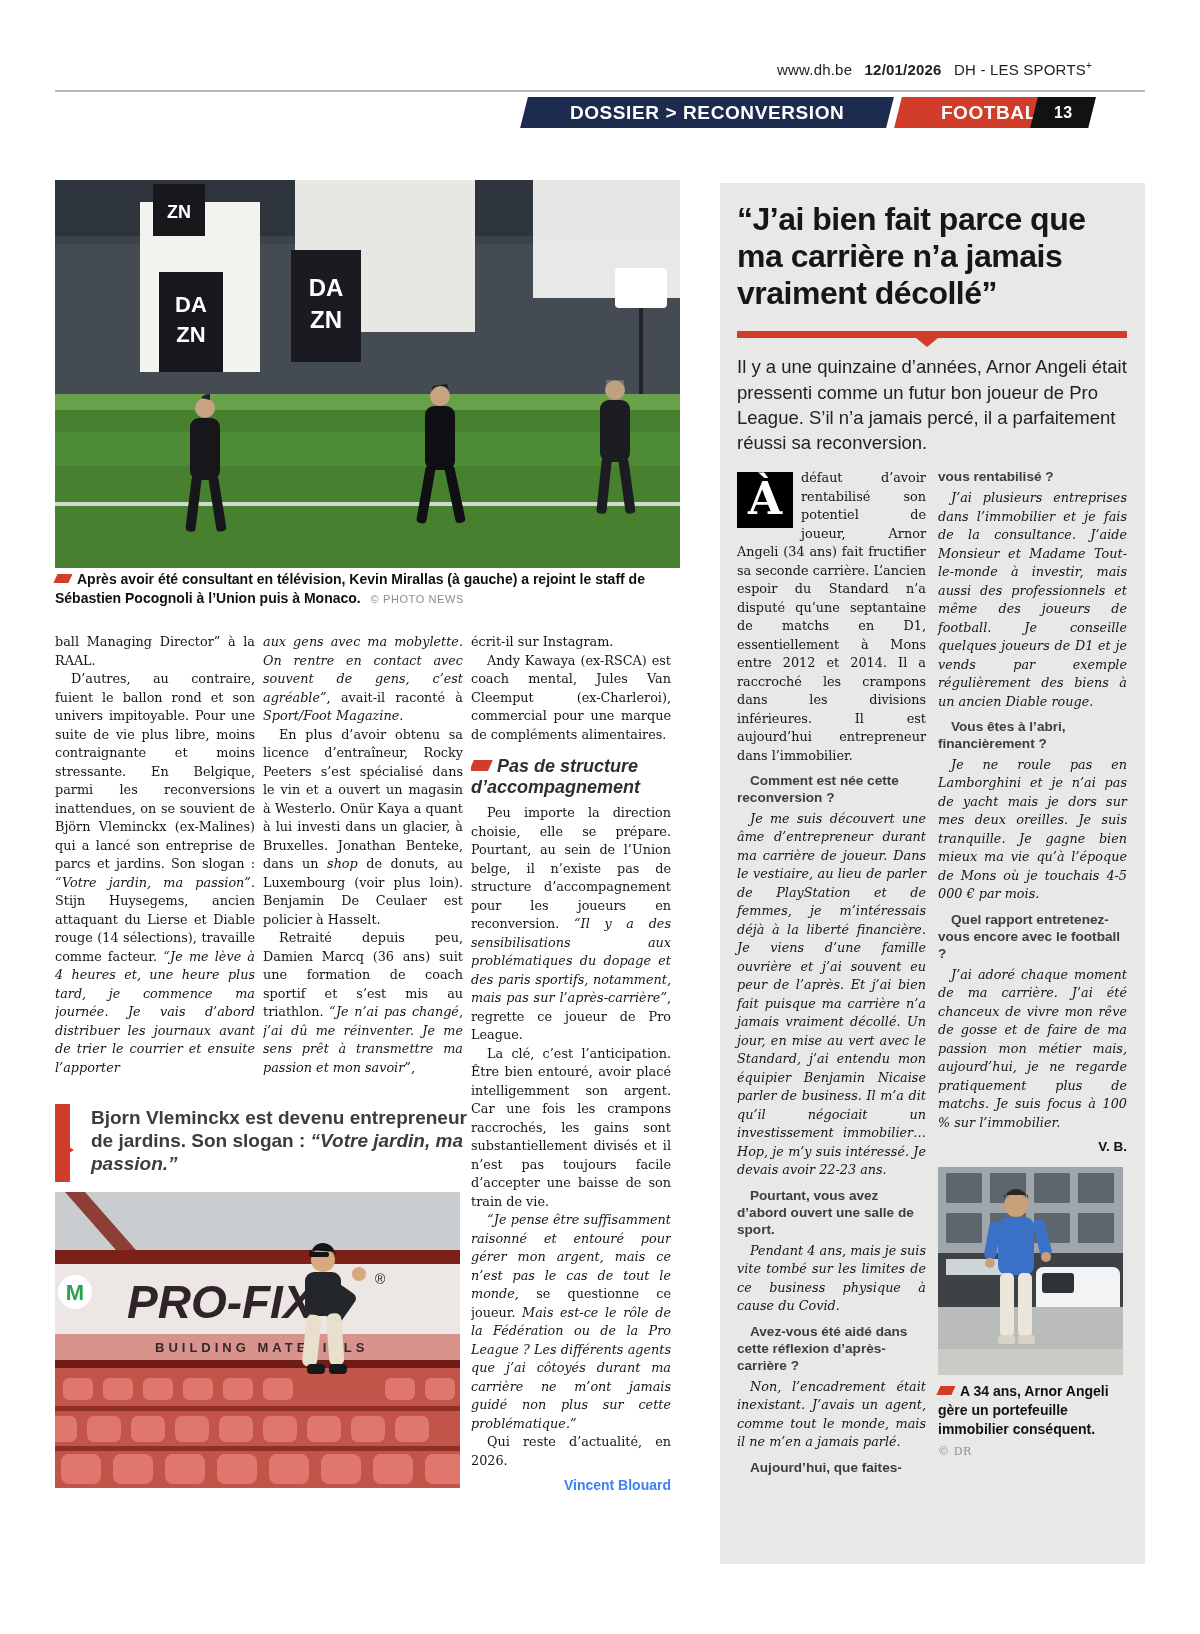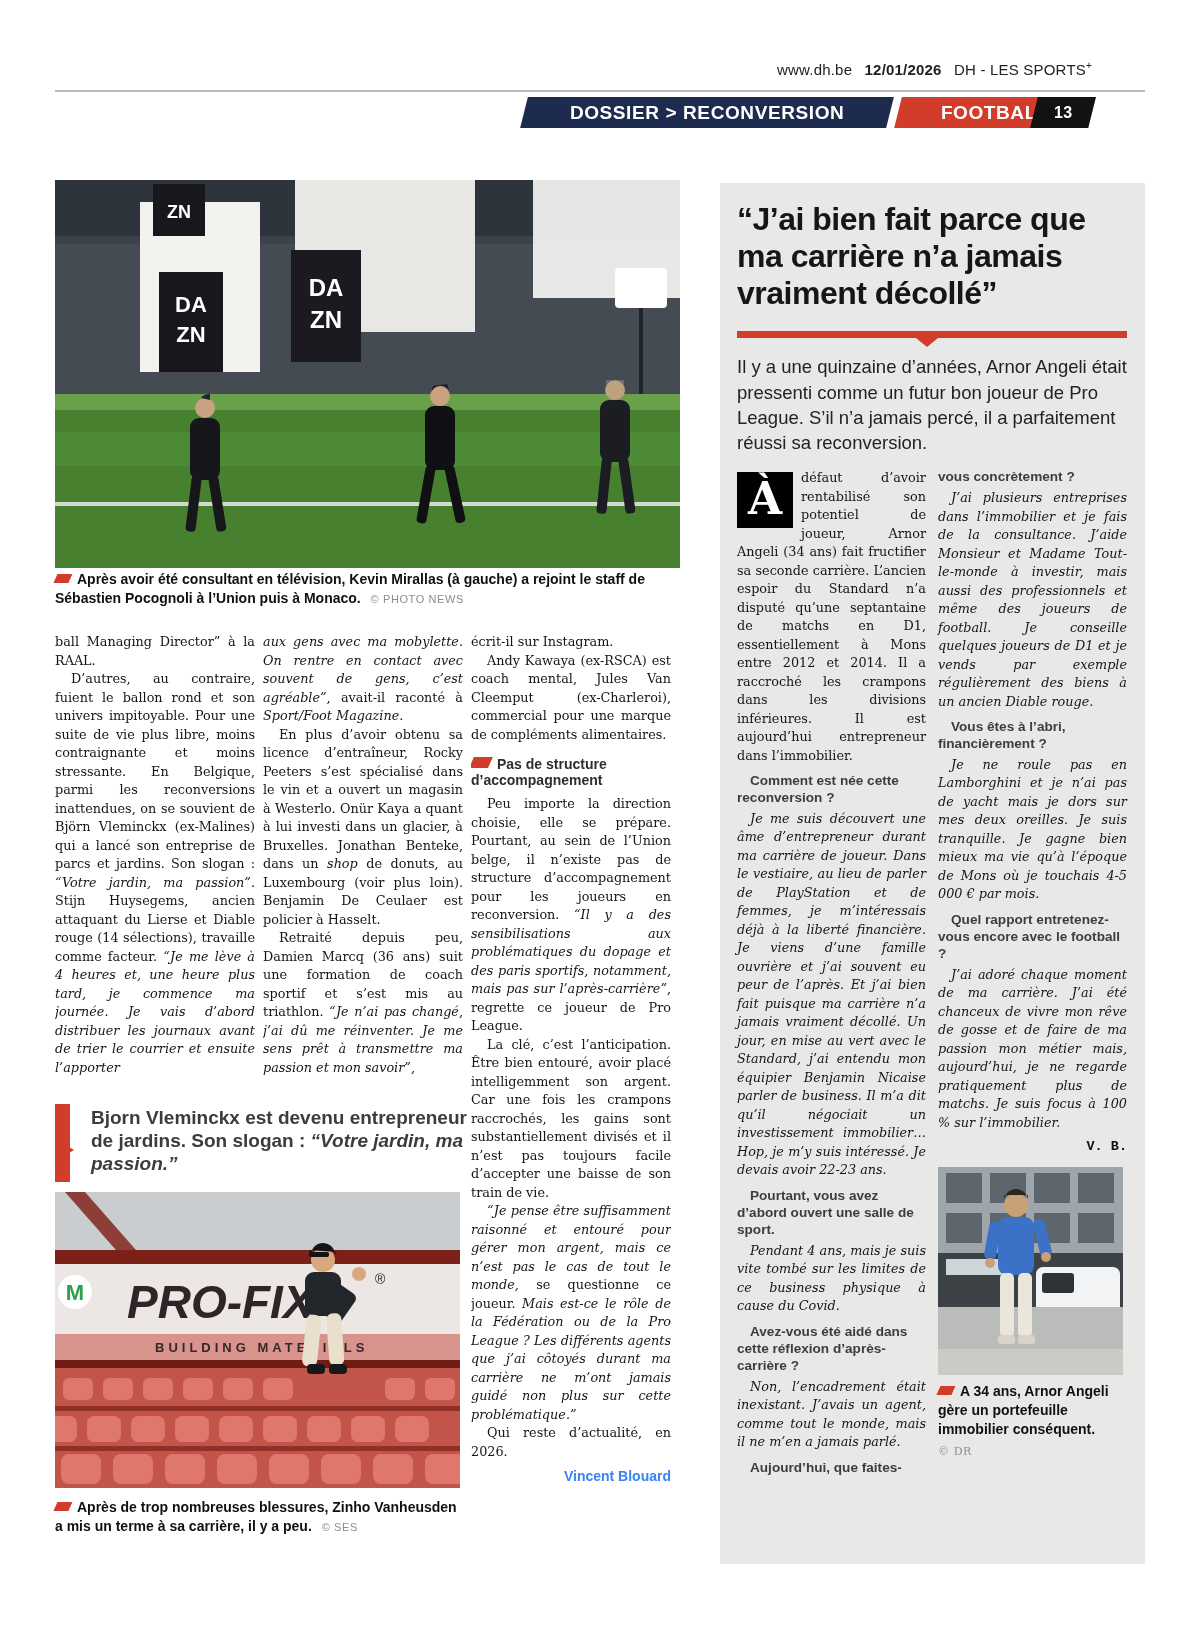--- a/index.html
+++ b/index.html
@@ -44,21 +44,21 @@
   .caption .credit{margin-left:6px;}
 
   
   .col{position:absolute;top:633px;width:200px;font-family:var(--serif);font-size:12.8px;line-height:18.5px;text-align:justify;color:#151515;overflow:hidden;hyphens:auto;}
   .col1{left:55px;height:460px;}
   .col2{left:263px;height:460px;}
   .col3{left:471px;height:928px;}
   .col p{margin:0;}
   .col p.ind{text-indent:16px;}
   .it{font-style:italic;}
-  .subhead{font-family:var(--sans);font-weight:bold;font-size:14px;line-height:1.15;color:#2e2e2e;margin:12px 0 7px;text-align:left;}
+  .subhead{font-family:var(--sans);font-weight:bold;font-size:18px;line-height:1.15;color:#2e2e2e;margin:12px 0 7px;text-align:left;font-style:italic;}
   .subhead .flag{width:19px;height:11px;}
   .byline{font-family:var(--sans);font-weight:bold;font-size:14px;text-align:right;margin-top:6px;color:#3b82f6;}
 
   
   .pullquote{position:absolute;left:55px;top:1104px;width:415px;display:flex;}
   .pq-bar{position:relative;width:15px;background:var(--red);flex:0 0 15px;height:78px;}
   .pq-bar::after{content:'';position:absolute;right:-12px;top:38px;border:8px solid transparent;border-left:13px solid var(--red);}
   .pq-text{margin-left:21px;font-family:var(--sans);font-weight:bold;font-size:19px;line-height:1.22;color:#3c3c3c;padding-top:2px;}
 
   
@@ -66,21 +66,21 @@
   .headline{font-family:var(--sans);font-weight:bold;font-size:32px;line-height:1.15;letter-spacing:-.5px;color:#161616;margin-top:4px;}
   .redrule{position:relative;height:7px;background:var(--red);margin:20px 0 16px;}
   .redrule::after{content:'';position:absolute;left:46%;top:7px;border-left:11px solid transparent;border-right:11px solid transparent;border-top:9px solid var(--red);}
   .intro{font-family:var(--sans);font-size:18.5px;line-height:1.36;color:#222;margin-bottom:14px;}
   .iv-cols{display:flex;gap:12px;}
   .iv-col{width:189px;font-family:var(--serif);font-size:12.8px;line-height:18.5px;text-align:justify;color:#151515;hyphens:auto;}
   .iv-col .q{font-family:var(--sans);font-weight:bold;font-size:13.6px;line-height:1.25;color:#3d3d3d;text-align:left;text-indent:13px;margin:8px 0 3px;}
   .iv-col .a{font-style:italic;text-indent:13px;}
   .iv-col .lead{text-indent:0;}
   .dropcap{float:left;width:56px;height:56px;background:#000;color:#fff;font-family:var(--serif);font-weight:bold;font-size:44px;line-height:54px;text-align:center;margin:3px 8px 0 0;}
-  .vb{font-family:Liberation Mono, monospace;font-weight:bold;font-size:13.5px;text-align:right;margin-top:6px;color:#111;}
+  .vb{font-family:Liberation Sans, sans-serif;font-weight:bold;font-size:13.5px;text-align:right;margin-top:6px;color:#111;}
   .iv-photo{width:185px;height:208px;margin-top:10px;background:#888;overflow:hidden;}
   .iv-photo svg{display:block;width:100%;height:100%;}
   .iv-caption{font-family:var(--sans);font-weight:bold;font-size:14px;line-height:1.35;text-align:left;margin-top:7px;color:#101010;}
   .iv-credit{margin-top:4px;text-align:left;}
 
   .pagefoot{position:absolute;left:0;right:0;top:1596px;text-align:center;font-size:10px;color:#666;}
 </style>
 </head>
 <body>
 
@@ -240,42 +240,38 @@
         <path d="M-12 -44 a12 12 0 0 1 24 -2 l2 -2 -28 -2 z" fill="#141414"></path>
         <rect x="-14" y="-48" width="20" height="5" rx="2" fill="#141414"></rect>
         <rect x="-18" y="-28" width="36" height="44" rx="9" fill="#23262b"></rect>
         <rect x="-16" y="14" width="15" height="52" rx="6" fill="#e8e0cd" transform="rotate(6 -16 14)"></rect>
         <rect x="3" y="14" width="15" height="52" rx="6" fill="#e8e0cd" transform="rotate(-4 3 14)"></rect>
         <rect x="-16" y="64" width="18" height="10" rx="4" fill="#17181a"></rect>
         <rect x="6" y="64" width="18" height="10" rx="4" fill="#17181a"></rect>
       </g>
     </svg>
   </figure>
-  <figcaption class="caption caption-stadium">
-    <span class="flag"></span><span>Après de trop nombreuses blessures, Zinho Vanheusden a mis un terme à sa carrière, il y a peu.</span>
-    <span class="credit">© SES</span>
-  </figcaption>
 
   <aside class="graybox">
     <h1 class="headline">“J’ai bien fait parce que ma carrière n’a jamais vraiment décollé”</h1>
     <div class="redrule"></div>
     <p class="intro">Il y a une quinzaine d’années, Arnor Angeli était pressenti comme un futur bon joueur de Pro League. S’il n’a jamais percé, il a parfaitement réussi sa reconversion.</p>
     <div class="iv-cols">
       <div class="iv-col">
         <p class="lead"><span class="dropcap">À</span><span>défaut d’avoir rentabilisé son potentiel de joueur, Arnor Angeli (34 ans) fait fructifier sa seconde carrière. L’ancien espoir du Standard n’a disputé qu’une septantaine de matchs en D1, essentiellement à Mons entre 2012 et 2014. Il a raccroché les crampons dans les divisions inférieures. Il est aujourd’hui entrepreneur dans l’immobilier.</span></p>
         <p class="q">Comment est née cette reconversion ?</p>
         <p class="a">Je me suis découvert une âme d’entrepreneur durant ma carrière de joueur. Dans le vestiaire, au lieu de parler de PlayStation et de femmes, je m’intéressais déjà à la liberté financière. Je viens d’une famille ouvrière et j’ai souvent eu peur de l’après. Et j’ai bien fait puisque ma carrière n’a jamais vraiment décollé. Un jour, en mise au vert avec le Standard, j’ai entendu mon équipier Benjamin Nicaise parler de business. Il m’a dit qu’il négociait un investissement immobilier… Hop, je m’y suis intéressé. Je devais avoir 22-23 ans.</p>
         <p class="q">Pourtant, vous avez d’abord ouvert une salle de sport.</p>
         <p class="a">Pendant 4 ans, mais je suis vite tombé sur les limites de ce business physique à cause du Covid.</p>
         <p class="q">Avez-vous été aidé dans cette réflexion d’après-carrière ?</p>
         <p class="a">Non, l’encadrement était inexistant. J’avais un agent, comme tout le monde, mais il ne m’en a jamais parlé.</p>
         <p class="q">Aujourd’hui, que faites-</p>
       </div>
       <div class="iv-col">
-        <p class="q" style="margin-top:0;text-indent:0;">vous concrètement ?</p>
+        <p class="q" style="margin-top:0;text-indent:0;">vous rentabilisé ?</p>
         <p class="a">J’ai plusieurs entreprises dans l’immobilier et je fais de la consultance. J’aide Monsieur et Madame Tout-le-monde à investir, mais aussi des professionnels et même des joueurs de football. Je conseille quelques joueurs de D1 et je vends par exemple régulièrement des biens à un ancien Diable rouge.</p>
         <p class="q">Vous êtes à l’abri, financièrement ?</p>
         <p class="a">Je ne roule pas en Lamborghini et je n’ai pas de yacht mais je dors sur mes deux oreilles. Je suis tranquille. Je gagne bien mieux ma vie qu’à l’époque de Mons où je touchais 4-5 000 € par mois.</p>
         <p class="q">Quel rapport entretenez-vous encore avec le football ?</p>
         <p class="a">J’ai adoré chaque moment de ma carrière. J’ai été chanceux de vivre mon rêve de gosse et de faire de ma passion mon métier mais, aujourd’hui, je ne regarde pratiquement plus de matchs. Je suis focus à 100 % sur l’immobilier.</p>
         <div class="vb">V. B.</div>
         <div class="iv-photo">
           <svg viewBox="0 0 185 208">
             <rect x="0" y="0" width="185" height="140" fill="#9fa6ab"></rect>
             <g fill="#5d666d">

